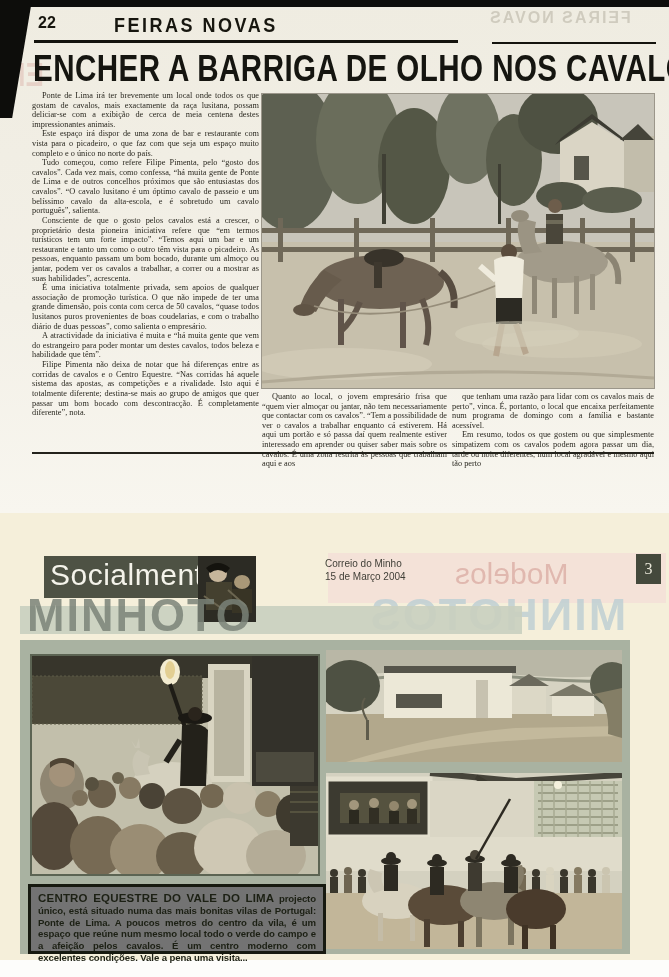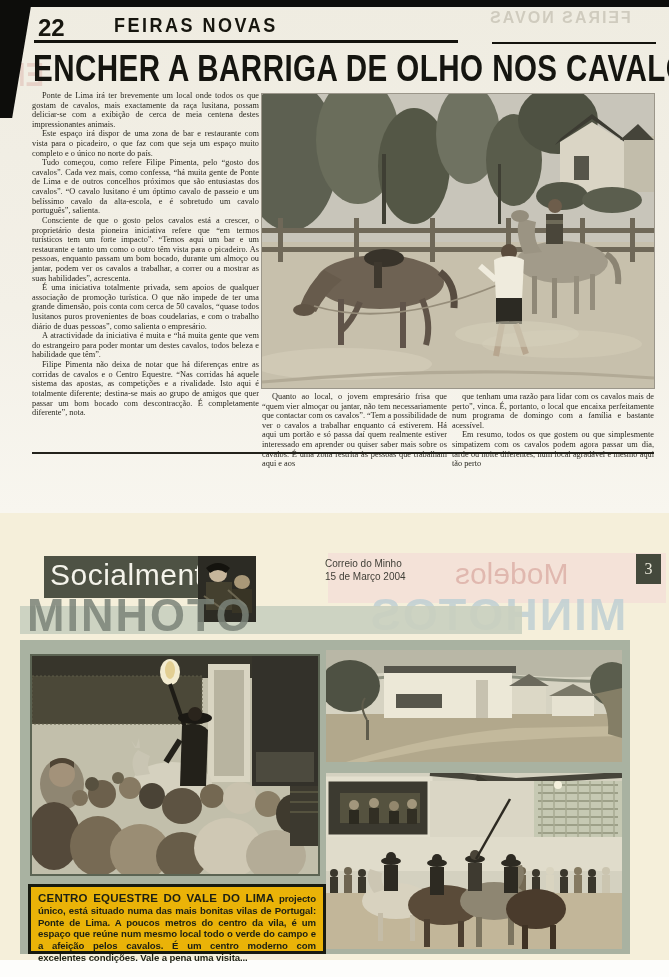--- a/index.html
+++ b/index.html
@@ -7,21 +7,21 @@
         font-family:"Liberation Serif", serif;}
 
   
   .paper1{position:absolute;left:0;top:0;width:669px;height:513px;
           background:linear-gradient(#efece1,#f3f0e7 60%,#f8f6ef);}
   .top-strip{position:absolute;left:0;top:0;width:669px;height:7px;background:#0d0d0b;z-index:6;}
   .corner-wedge{position:absolute;left:0;top:0;width:32px;height:118px;background:#0d0d0b;
           clip-path:polygon(0 0,100% 0,38% 100%,0 100%);z-index:6;}
 
   .pg1-number{position:absolute;left:38px;top:14px;font-family:"Liberation Sans",sans-serif;
-          font-weight:bold;font-size:24px;color:#17160f;}
+          font-weight:bold;font-size:16px;color:#17160f;}
   .pg1-section{position:absolute;left:114px;top:15px;font-family:"Liberation Sans",sans-serif;
           font-weight:bold;font-size:18px;letter-spacing:2.5px;color:#17160f;transform:scaleY(1.08);transform-origin:left top;}
   .pg1-masthead{position:absolute;right:16px;top:21px;font-family:"Liberation Serif",serif;
           font-weight:bold;font-size:15px;color:#15140e;}
   .rule-a{position:absolute;left:34px;top:40px;width:424px;height:2.5px;background:#14130d;}
   .rule-b{position:absolute;left:492px;top:42px;width:164px;height:2px;background:#14130d;}
 
   .ghost{pointer-events:none;white-space:nowrap;}
   .ghost-masthead{position:absolute;right:38px;top:9px;font-family:"Liberation Sans",sans-serif;
           font-weight:bold;font-size:16px;letter-spacing:2px;color:#b6b1a2;opacity:.55;
@@ -66,21 +66,21 @@
           font-size:10px;line-height:1.3;color:#403f37;z-index:3;}
   .page-badge{position:absolute;left:636px;top:41px;width:25px;height:30px;background:#44493c;
           color:#e8e6d8;font-family:"Liberation Serif",serif;font-size:16px;text-align:center;
           line-height:30px;z-index:3;}
 
   .panel{position:absolute;left:20px;top:127px;width:610px;height:314px;background:#a9b2a1;z-index:2;}
   .photo2{position:absolute;left:12px;top:16px;width:286px;height:218px;outline:2px solid #5c6453;background:#8d8a76;}
   .photo3{position:absolute;left:306px;top:10px;width:296px;height:112px;background:#cfccba;}
   .photo4{position:absolute;left:306px;top:133px;width:296px;height:176px;background:#d8d5c4;}
 
-  .caption-box{position:absolute;left:8px;top:244px;width:278px;height:56px;background:#eab308;
+  .caption-box{position:absolute;left:8px;top:244px;width:278px;height:56px;background:#737373;
           border:3px solid #171a10;padding:4px 7px;z-index:3;}
   .caption-box p{margin:0;font-family:"Liberation Sans",sans-serif;font-weight:bold;
           font-size:9.6px;line-height:1.22;color:#1c2014;text-align:justify;letter-spacing:-0.1px;}
   .caption-title{font-size:11.5px;letter-spacing:.2px;}
 </style>
 </head>
 <body>
 
 <div class="page">
 

